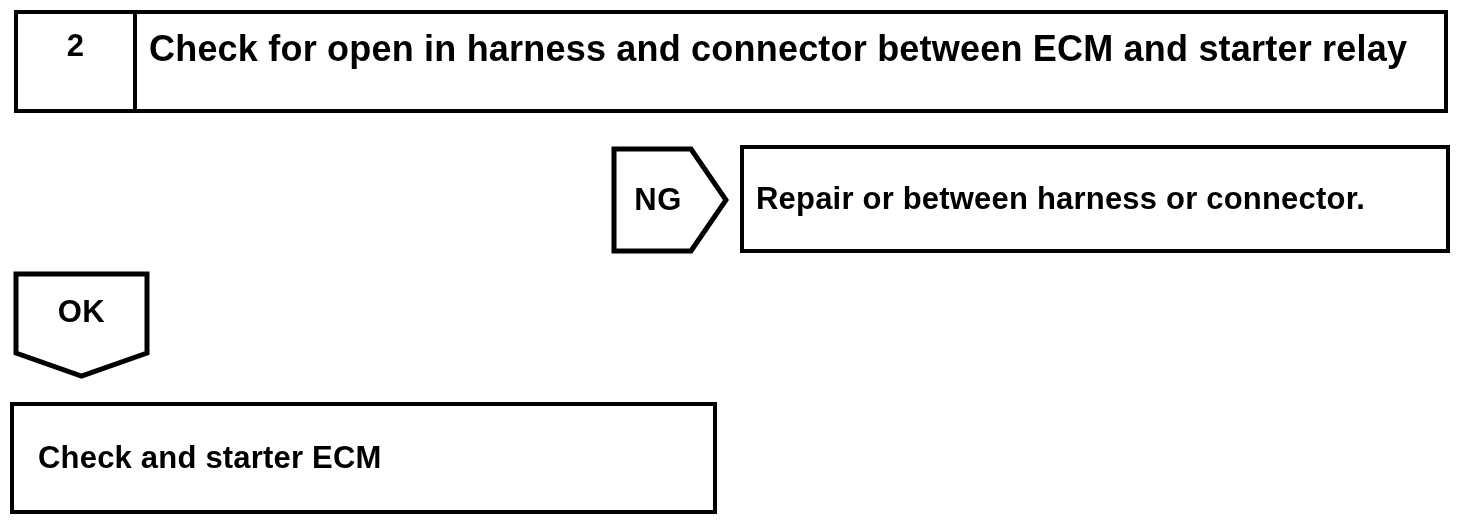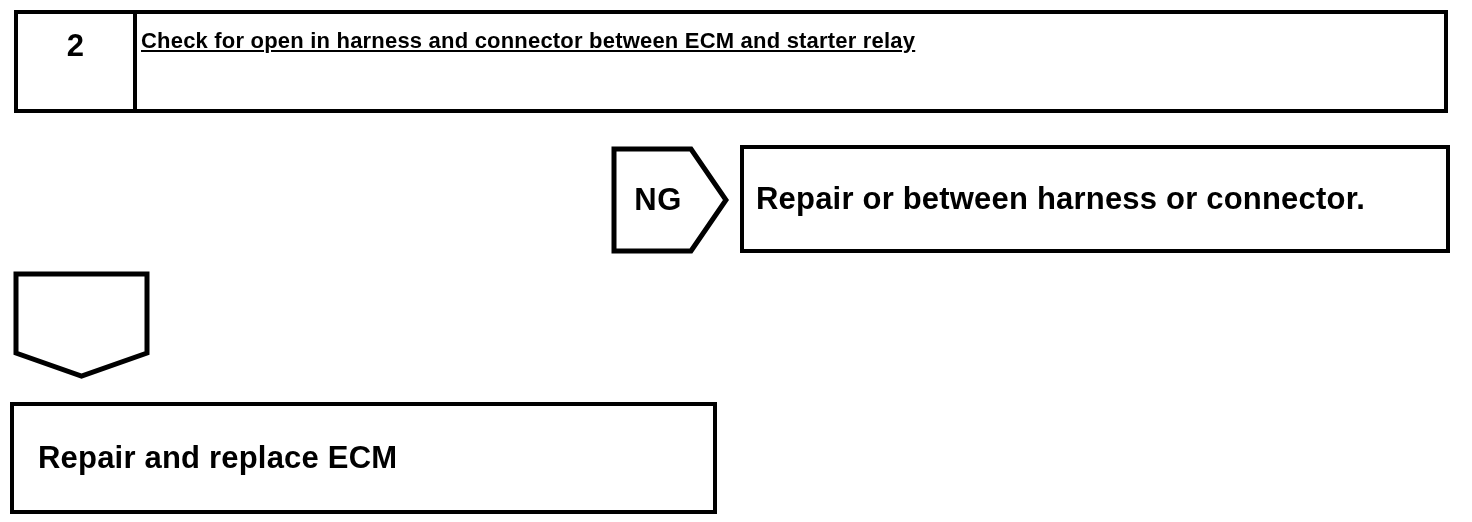--- a/index.html
+++ b/index.html
@@ -31,25 +31,24 @@
   .step-number-cell {
     width: 115px;
     border-right: 4px solid #000;
     text-align: center;
     padding-top: 14px;
     font-size: 31px;
     letter-spacing: 0.5px;
   }
   .step-title-cell {
     flex: 1;
-    padding: 14px 10px 0 4px;
-    font-size: 22px;
+    padding: 14px 10px 0 12px;
+    font-size: 36px;
     letter-spacing: 0.2px;
     white-space: nowrap;
-    text-decoration: underline;
   }
 
   
   .shape-svg { display: block; }
   .shape-label {
     display: flex;
     align-items: center;
     justify-content: center;
     font-size: 31px;
     letter-spacing: 0.5px;
@@ -98,18 +97,19 @@
   </svg>
   <div class="abs shape-label ng-label">NG</div>
 
   <div class="abs action-box repair-box">
     <span>Repair or between harness or connector.</span>
   </div>
 
   <svg class="abs shape-svg ok-shape" width="137" height="108" viewBox="0 0 137 108">
     <polygon points="3,3 134,3 134,82 68.5,105 3,82" fill="#ffffff" stroke="#000000" stroke-width="5" stroke-linejoin="miter"></polygon>
   </svg>
+  <div class="abs shape-label ok-label">OK</div>
 
   <div class="abs action-box result-box">
-    <span>Repair and replace ECM</span>
+    <span>Check and starter ECM</span>
   </div>
 
 </div>
 
 </body></html>

